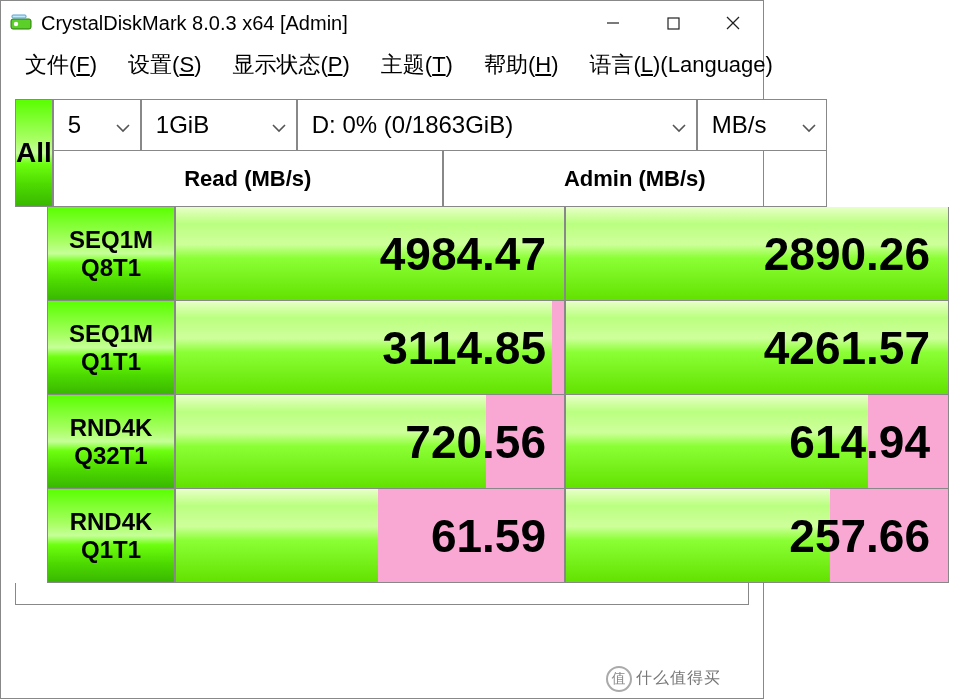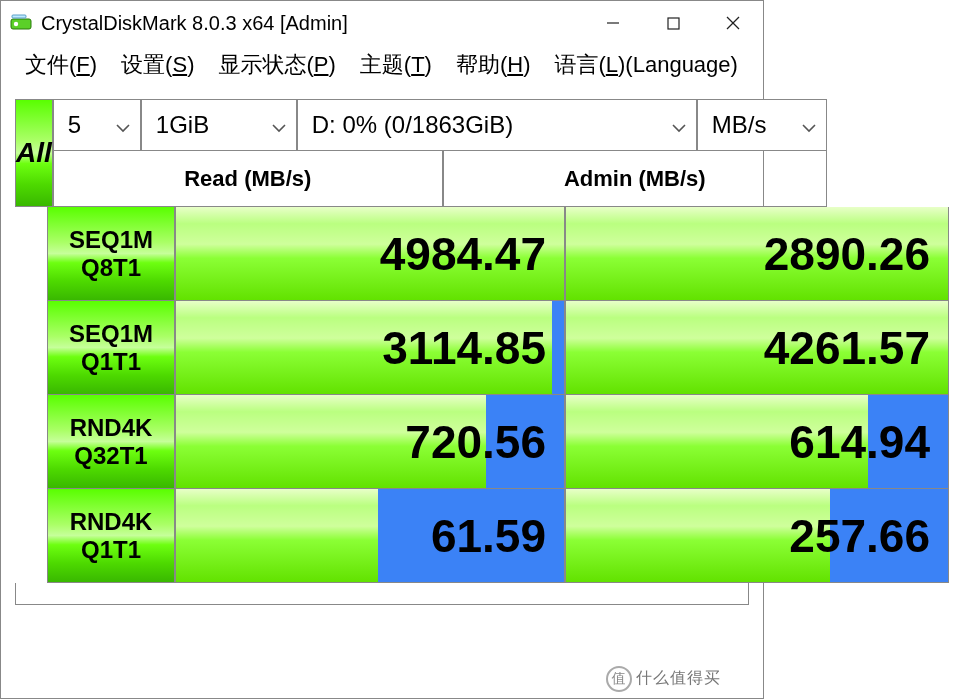--- a/index.html
+++ b/index.html
@@ -4,33 +4,33 @@
 <style>
   * { box-sizing: border-box; margin: 0; padding: 0; }
   html, body { width: 964px; height: 699px; font-family: "Segoe UI", Arial, sans-serif; background: #fff; overflow: hidden; }
   .window { width: 764px; height: 699px; border: 1px solid #888; display: flex; flex-direction: column; background:#fff; position: relative;}
   .titlebar { height: 44px; display: flex; align-items: center; padding: 0 0 0 8px; }
   .titlebar .icon { width: 24px; height: 24px; margin-right: 8px; }
   .titlebar .title { font-size: 20px; color:#000; flex: 1; }
   .winbtns { display: flex; height: 100%; }
   .winbtn { width: 60px; display:flex; align-items:center; justify-content:center; font-size:16px; color:#222; }
   .winbtn svg { stroke:#222; }
-  .menubar { height: 40px; display: flex; align-items: center; padding: 0 14px; gap: 4px; font-size: 22px; color:#000; border-bottom: 0; }
+  .menubar { height: 40px; display: flex; align-items: center; padding: 0 14px; gap: 11px; font-size: 22px; color:#000; border-bottom: 0; }
   .menubar .menuitem { padding: 4px 10px; white-space: nowrap; }
   .menubar .underline { text-decoration: underline; }
   .client { flex:1; padding: 14px 14px 10px 14px; display:flex; flex-direction:column; }
   .cell { border:1px solid #888; display:flex; align-items:center; background:#fff; }
   .select { justify-content: space-between; padding: 0 10px 0 14px; font-size:24px; }
   .caret { margin-left:6px; }
-  .greenbtn { position:relative; background: linear-gradient(to bottom, #59ff00 0%, #aaff66 38%, #c6ff9a 50%, #6dff10 60%, #4dd900 80%, #39b800 100%); display:flex; align-items:center; justify-content:flex-start; font-weight:bold; font-size:28px; color:#000; border:1px solid #888;font-style:italic; }
+  .greenbtn { position:relative; background: linear-gradient(to bottom, #59ff00 0%, #aaff66 38%, #c6ff9a 50%, #6dff10 60%, #4dd900 80%, #39b800 100%); display:flex; align-items:center; justify-content:flex-start; font-weight:bold; font-size:28px; color:#000; border:1px solid #888; }
   .allbtn { grid-row: span 2; height: 108px; }
   .colhdr { border:1px solid #888; border-top:0; display:flex; align-items:center; justify-content:center; font-weight:bold; font-size:22px; }
   .resultsgrid { display:grid; grid-template-columns: 160px 390px 384px; grid-auto-rows: 94px; }
   .testbtn { background: linear-gradient(to bottom, #59ff00 0%, #aaff66 38%, #c6ff9a 50%, #6dff10 60%, #4dd900 80%, #39b800 100%); border:1px solid #888; border-top:0; display:flex; flex-direction:column; align-items:center; justify-content:center; font-weight:bold; font-size:24px; line-height:1.15;margin-left:32px; }
-  .valuecell { position:relative; border:1px solid #888; border-top:0; background:#3b82f6; display:flex; align-items:center; justify-content:flex-end; padding-right:18px; font-weight:bold; font-size:46px; color:#000; overflow:hidden;}
+  .valuecell { position:relative; border:1px solid #888; border-top:0; background:#f9a8d4; display:flex; align-items:center; justify-content:flex-end; padding-right:18px; font-weight:bold; font-size:46px; color:#000; overflow:hidden;}
   .fillbar { position:absolute; left:0; top:0; bottom:0; background: linear-gradient(to bottom, #e8ffc8 0%, #baff80 18%, #cfff9c 40%, #8bff35 55%, #62e200 100%); z-index:0; }
   .valuecell span { position:relative; z-index:1; }
   .bottombar { height:22px; border:1px solid #888; border-top:0; background:#fff; }
   .watermark { position:absolute; right:42px; bottom:6px; font-size:16px; color:#777; font-family: "Microsoft YaHei", sans-serif; letter-spacing:1px;}
   .watermark .circ { display:inline-flex; width:26px; height:26px; border:2px solid #aaa; border-radius:50%; align-items:center; justify-content:center; font-size:14px; color:#888; margin-right:4px; vertical-align:middle;}
 </style>
 </head>
 <body>
 
 <div class="window">

